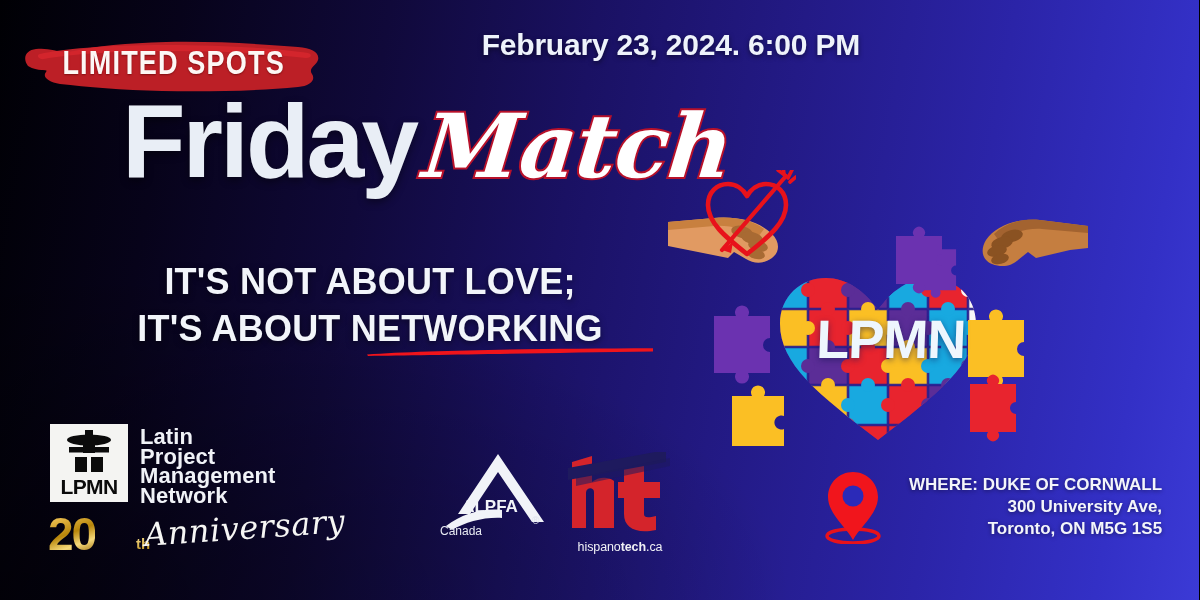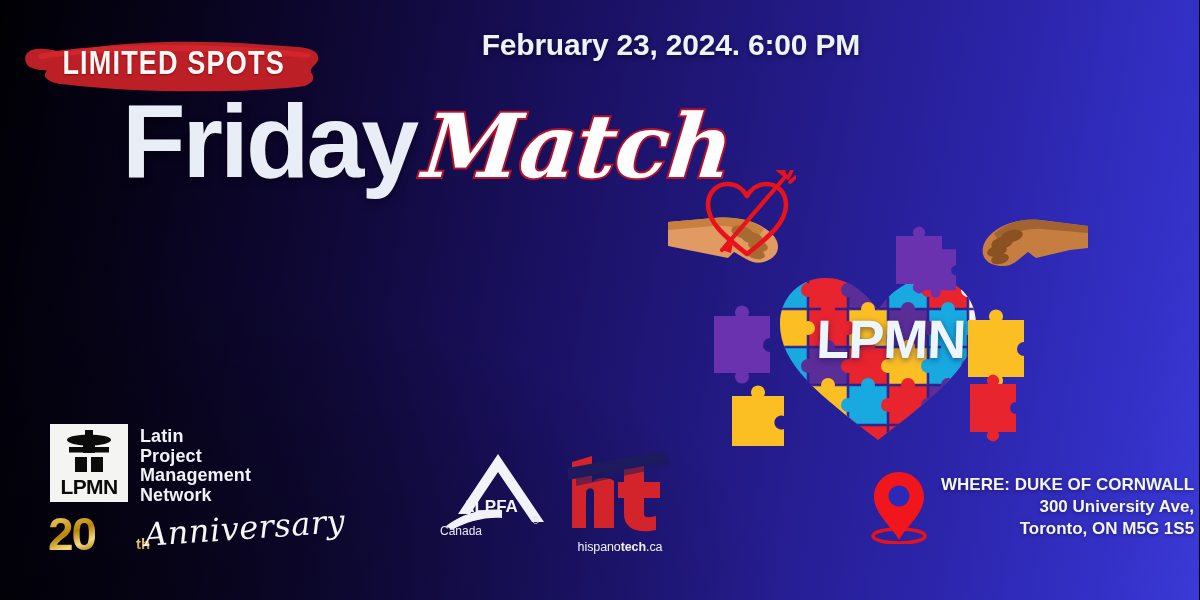--- a/index.html
+++ b/index.html
@@ -134,21 +134,21 @@
     padding-top:6px;
     flex:0 0 auto;
   }
   #lpmn-mark .inukshuk { width:52px; height:44px; }
   #lpmn-mark .mark-text {
     font-size:21px; font-weight:bold; color:#0b0b0b;
     letter-spacing:-0.6px; line-height:24px; margin-top:1px;
   }
   #lpmn-name {
     color:#f0f2f7;
-    font-size:18px;
+    font-size:22px;
     font-weight:bold;
     line-height:19.5px;
     padding-top:3px;
     letter-spacing:0.1px;
   }
   #anniversary-row {
     margin-top:4px; margin-left:-6px;
     position:relative; width:220px; height:52px;
   }
   #anniv-num {
@@ -197,21 +197,21 @@
 
   
   #alpfa-logo { width:108px; position:relative; }
   #alpfa-logo .alpfa-mark { width:108px; height:84px; }
   #alpfa-logo .alpfa-cap {
     position:absolute; left:0; top:72px;
     font-size:12px; color:#e7eaf2;
   }
 
   
-  #location-block { left:871px; top:470px; display:flex; gap:14px; align-items:flex-start; z-index:6; }
+  #location-block { left:825px; top:470px; display:flex; gap:28px; align-items:flex-start; z-index:6; }
   #map-pin { width:56px; height:74px; flex:0 0 auto; }
   #location-text {
     color:#f3f5fa;
     font-size:17px; font-weight:bold;
     line-height:22px;
     text-align:right;
     text-shadow:0 1px 4px rgba(0,0,0,.45);
     padding-top:4px;
   }
 
@@ -266,20 +266,29 @@
       <g stroke="#E8121B" stroke-width="3.6" stroke-linecap="round">
         <line x1="86" y1="6" x2="78" y2="0"></line>
         <line x1="88" y1="8" x2="92" y2="0"></line>
         <line x1="90" y1="12" x2="96" y2="7"></line>
         <line x1="84" y1="4" x2="83" y2="-4"></line>
       </g>
     </svg>
 
   </div>
 
+  <div class="layer" id="tagline">
+    <div>IT'S NOT ABOUT LOVE;</div>
+    <div class="l2">
+      <span>IT'S ABOUT </span><span>NETWORKING</span>
+      <svg class="underline-stroke" viewBox="0 0 290 9" preserveAspectRatio="none">
+        <path d="M2,7.5 C60,3.5 170,1.5 288,1.2 L288,4.6 C172,6.2 62,8.4 3,9 Z" fill="#F0141B"></path>
+      </svg>
+    </div>
+  </div>
 
   <div class="layer" id="puzzle-art">
     <svg width="420" height="230" viewBox="0 0 420 230">
       <defs>
         <clipPath id="heartClip">
           <path d="M210,224 C150,178 112,148 112,108 C112,80 133,62 158,62
                    C178,62 196,74 210,94 C224,74 242,62 262,62
                    C287,62 308,80 308,108 C308,148 270,178 210,224 Z"></path>
         </clipPath>
       </defs>

